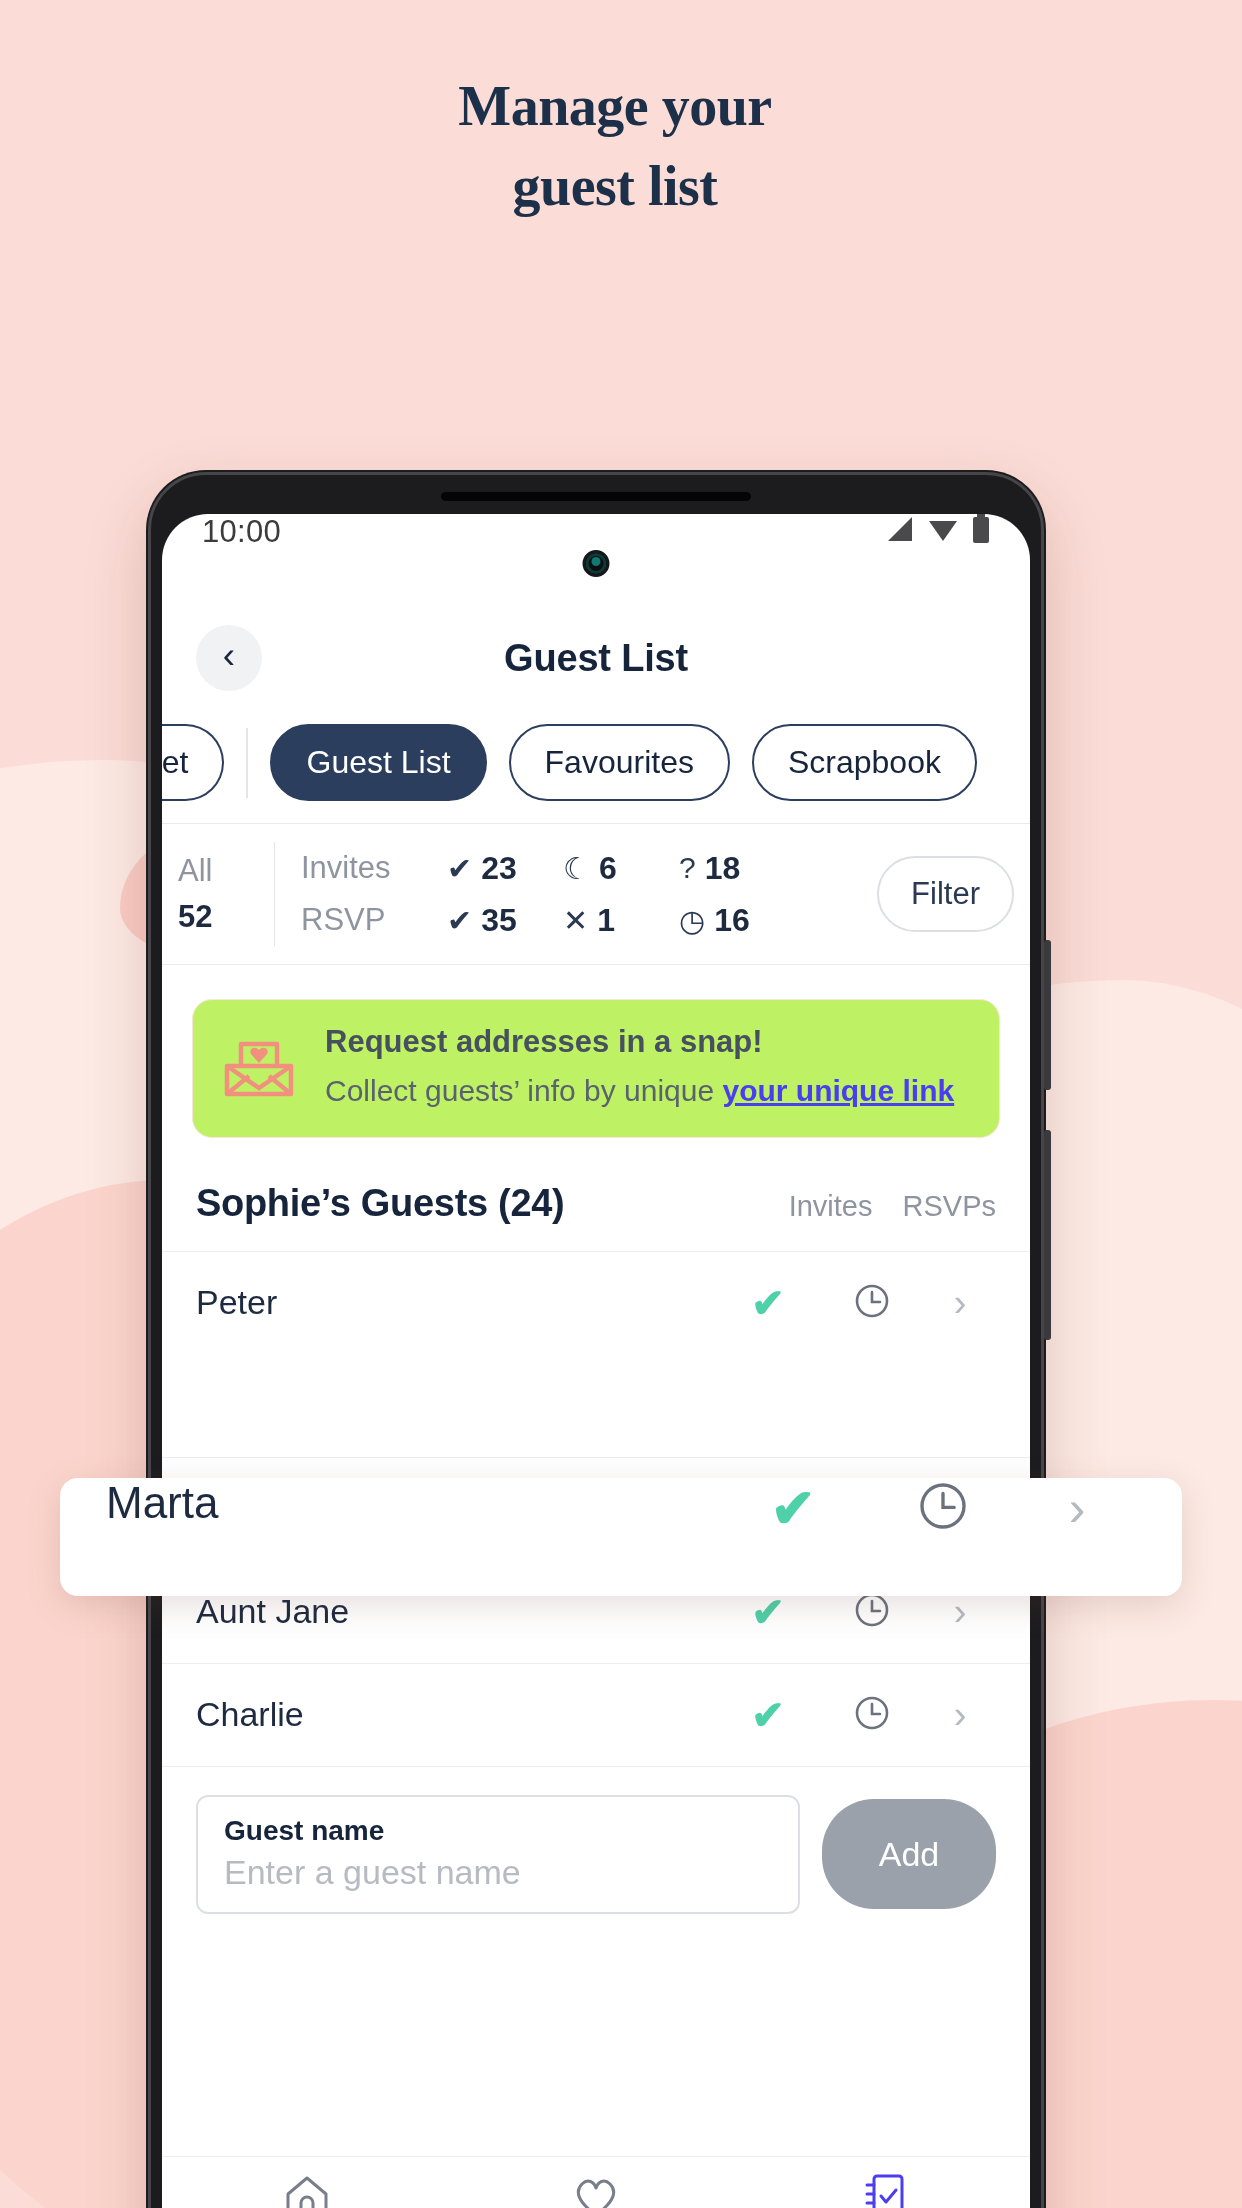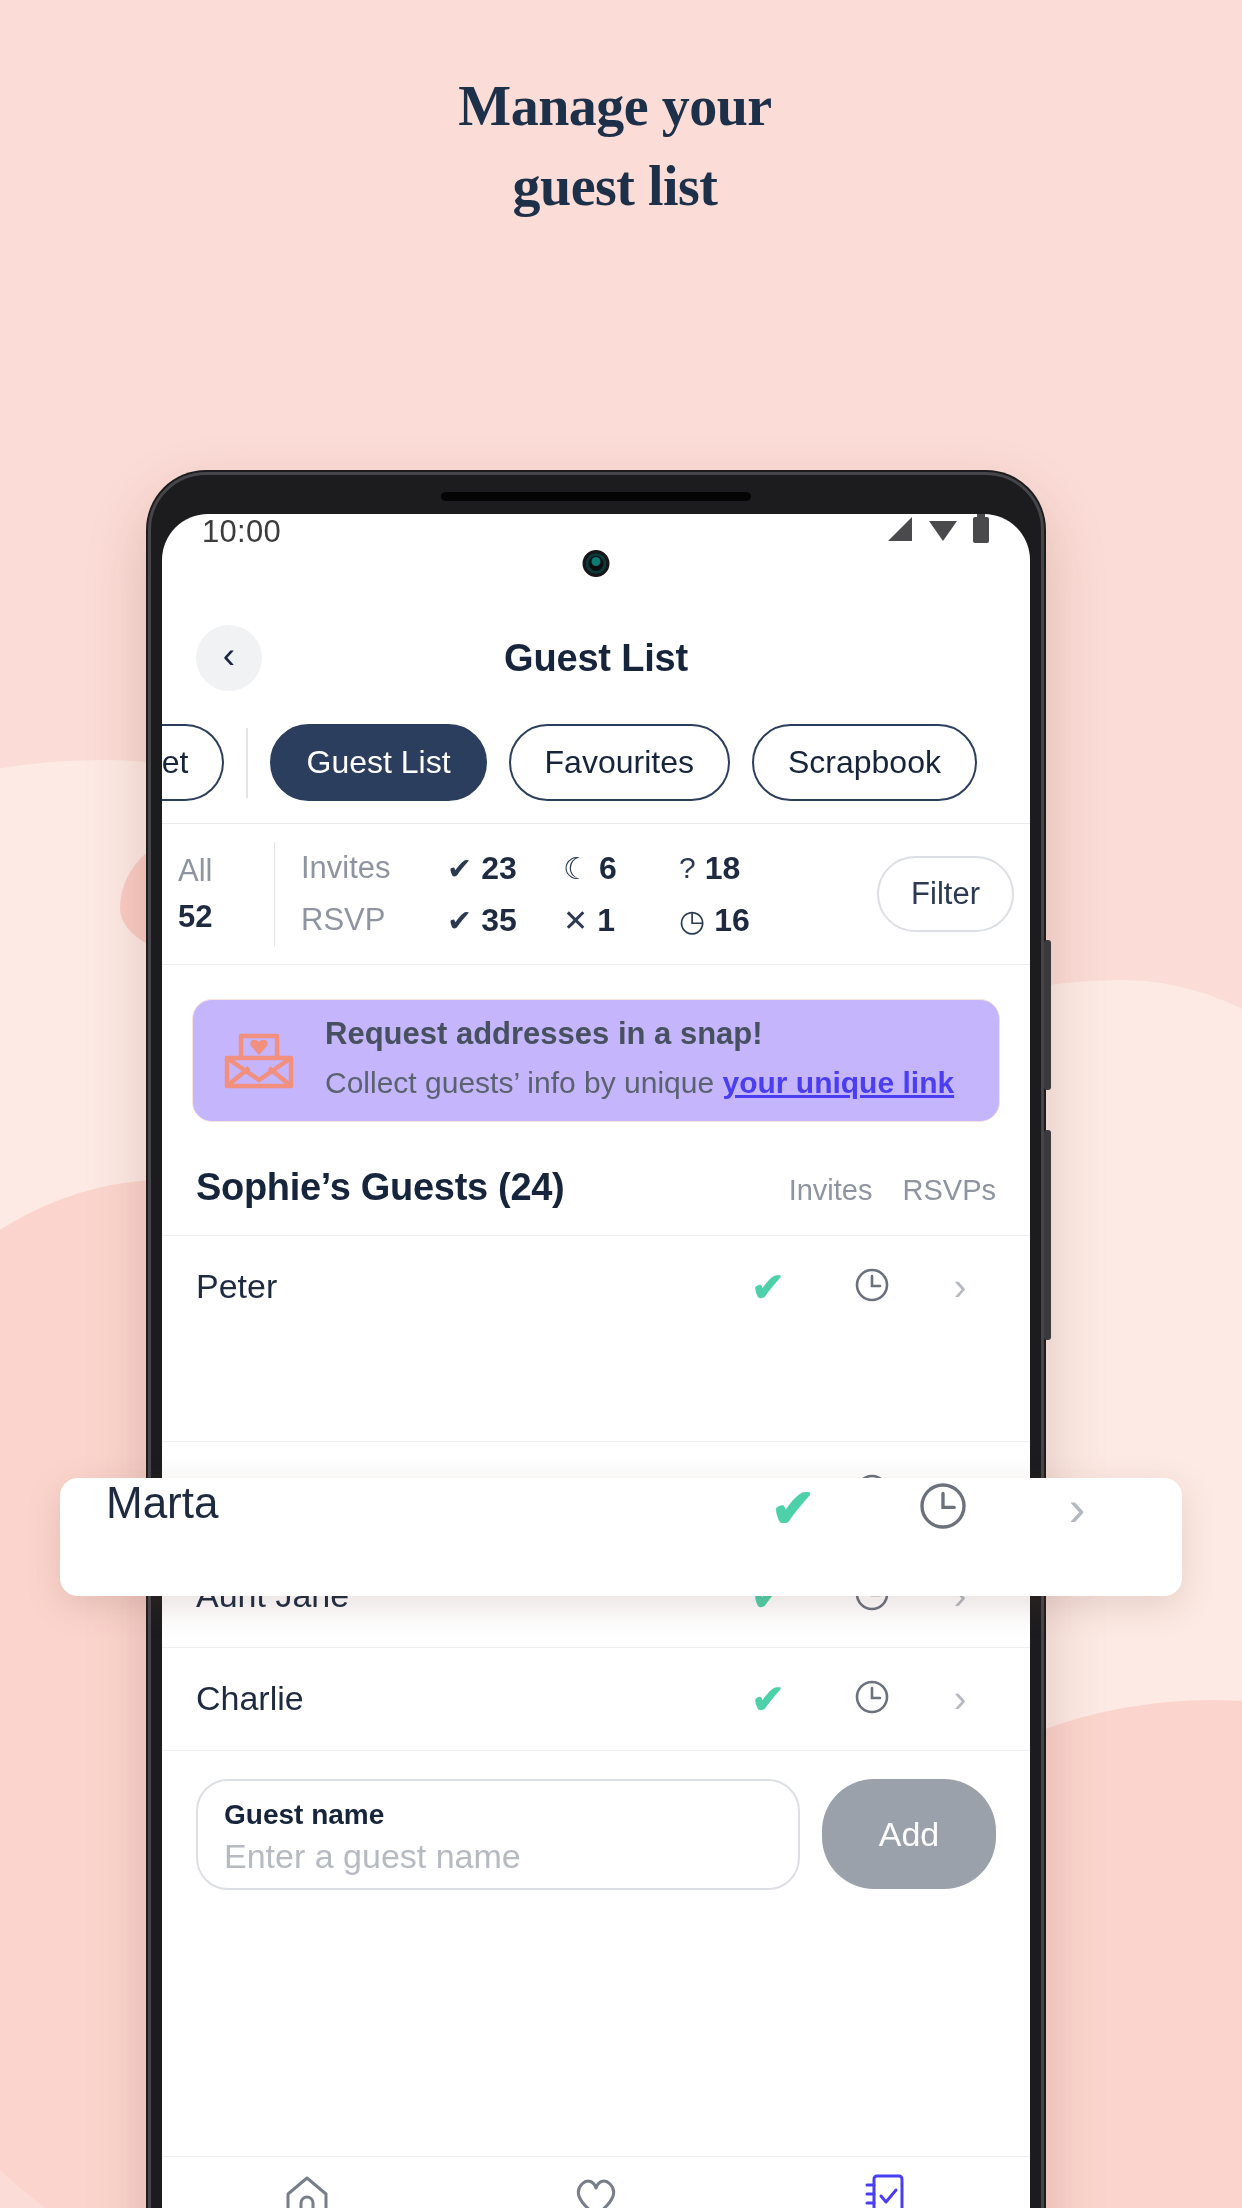--- a/index.html
+++ b/index.html
@@ -172,24 +172,24 @@
   .stat-cell .gl { font-size:30px; color:#2b3a52; }
   .filter-btn {
     flex:none;
     border:2px solid #dcdfe4; border-radius:44px;
     padding:18px 32px; font-size:31px; color:#2b3a52; background:#fff;
   }
 
   
   .banner {
     margin:34px 30px 0 30px;
-    background:#c4b5fd;
+    background:#bef264;
     border:1px solid #fae3dc;
     border-radius:20px;
-    padding:16px 26px;
+    padding:24px 26px;
     display:flex; align-items:center; gap:26px;
   }
   .banner-txt .b-title { font-size:31px; font-weight:700; color:#47505e; margin-bottom:10px; }
   .banner-txt .b-sub { font-size:30px; color:#5a626e; line-height:1.42; }
   .banner-txt .b-link { color:#4a3ef0; font-weight:700; }
 
   
   .sec-head {
     display:flex; align-items:baseline;
     padding:44px 34px 26px 34px;
@@ -214,22 +214,22 @@
   .row-hidden { visibility:hidden; }
 
   
   .add-form {
     display:flex; align-items:center; gap:22px;
     padding:28px 34px 30px 34px;
     border-top:1px solid #ecedf0;
   }
   .field {
     flex:1;
-    border:2px solid #dcdfe4; border-radius:32px;
-    padding:18px 26px 12px 26px;
+    border:2px solid #dcdfe4; border-radius:12px;
+    padding:18px 26px 20px 26px;
   }
   .field .flabel { font-size:28px; font-weight:700; color:#16243c; margin-bottom:6px; }
   .field .fph { font-size:34px; color:#b6bac1; }
   .add-btn {
     flex:none;
     width:174px; height:110px;
     background:#9ba1ab; color:#fff;
     border-radius:52px;
     display:flex; align-items:center; justify-content:center;
     font-size:34px;

